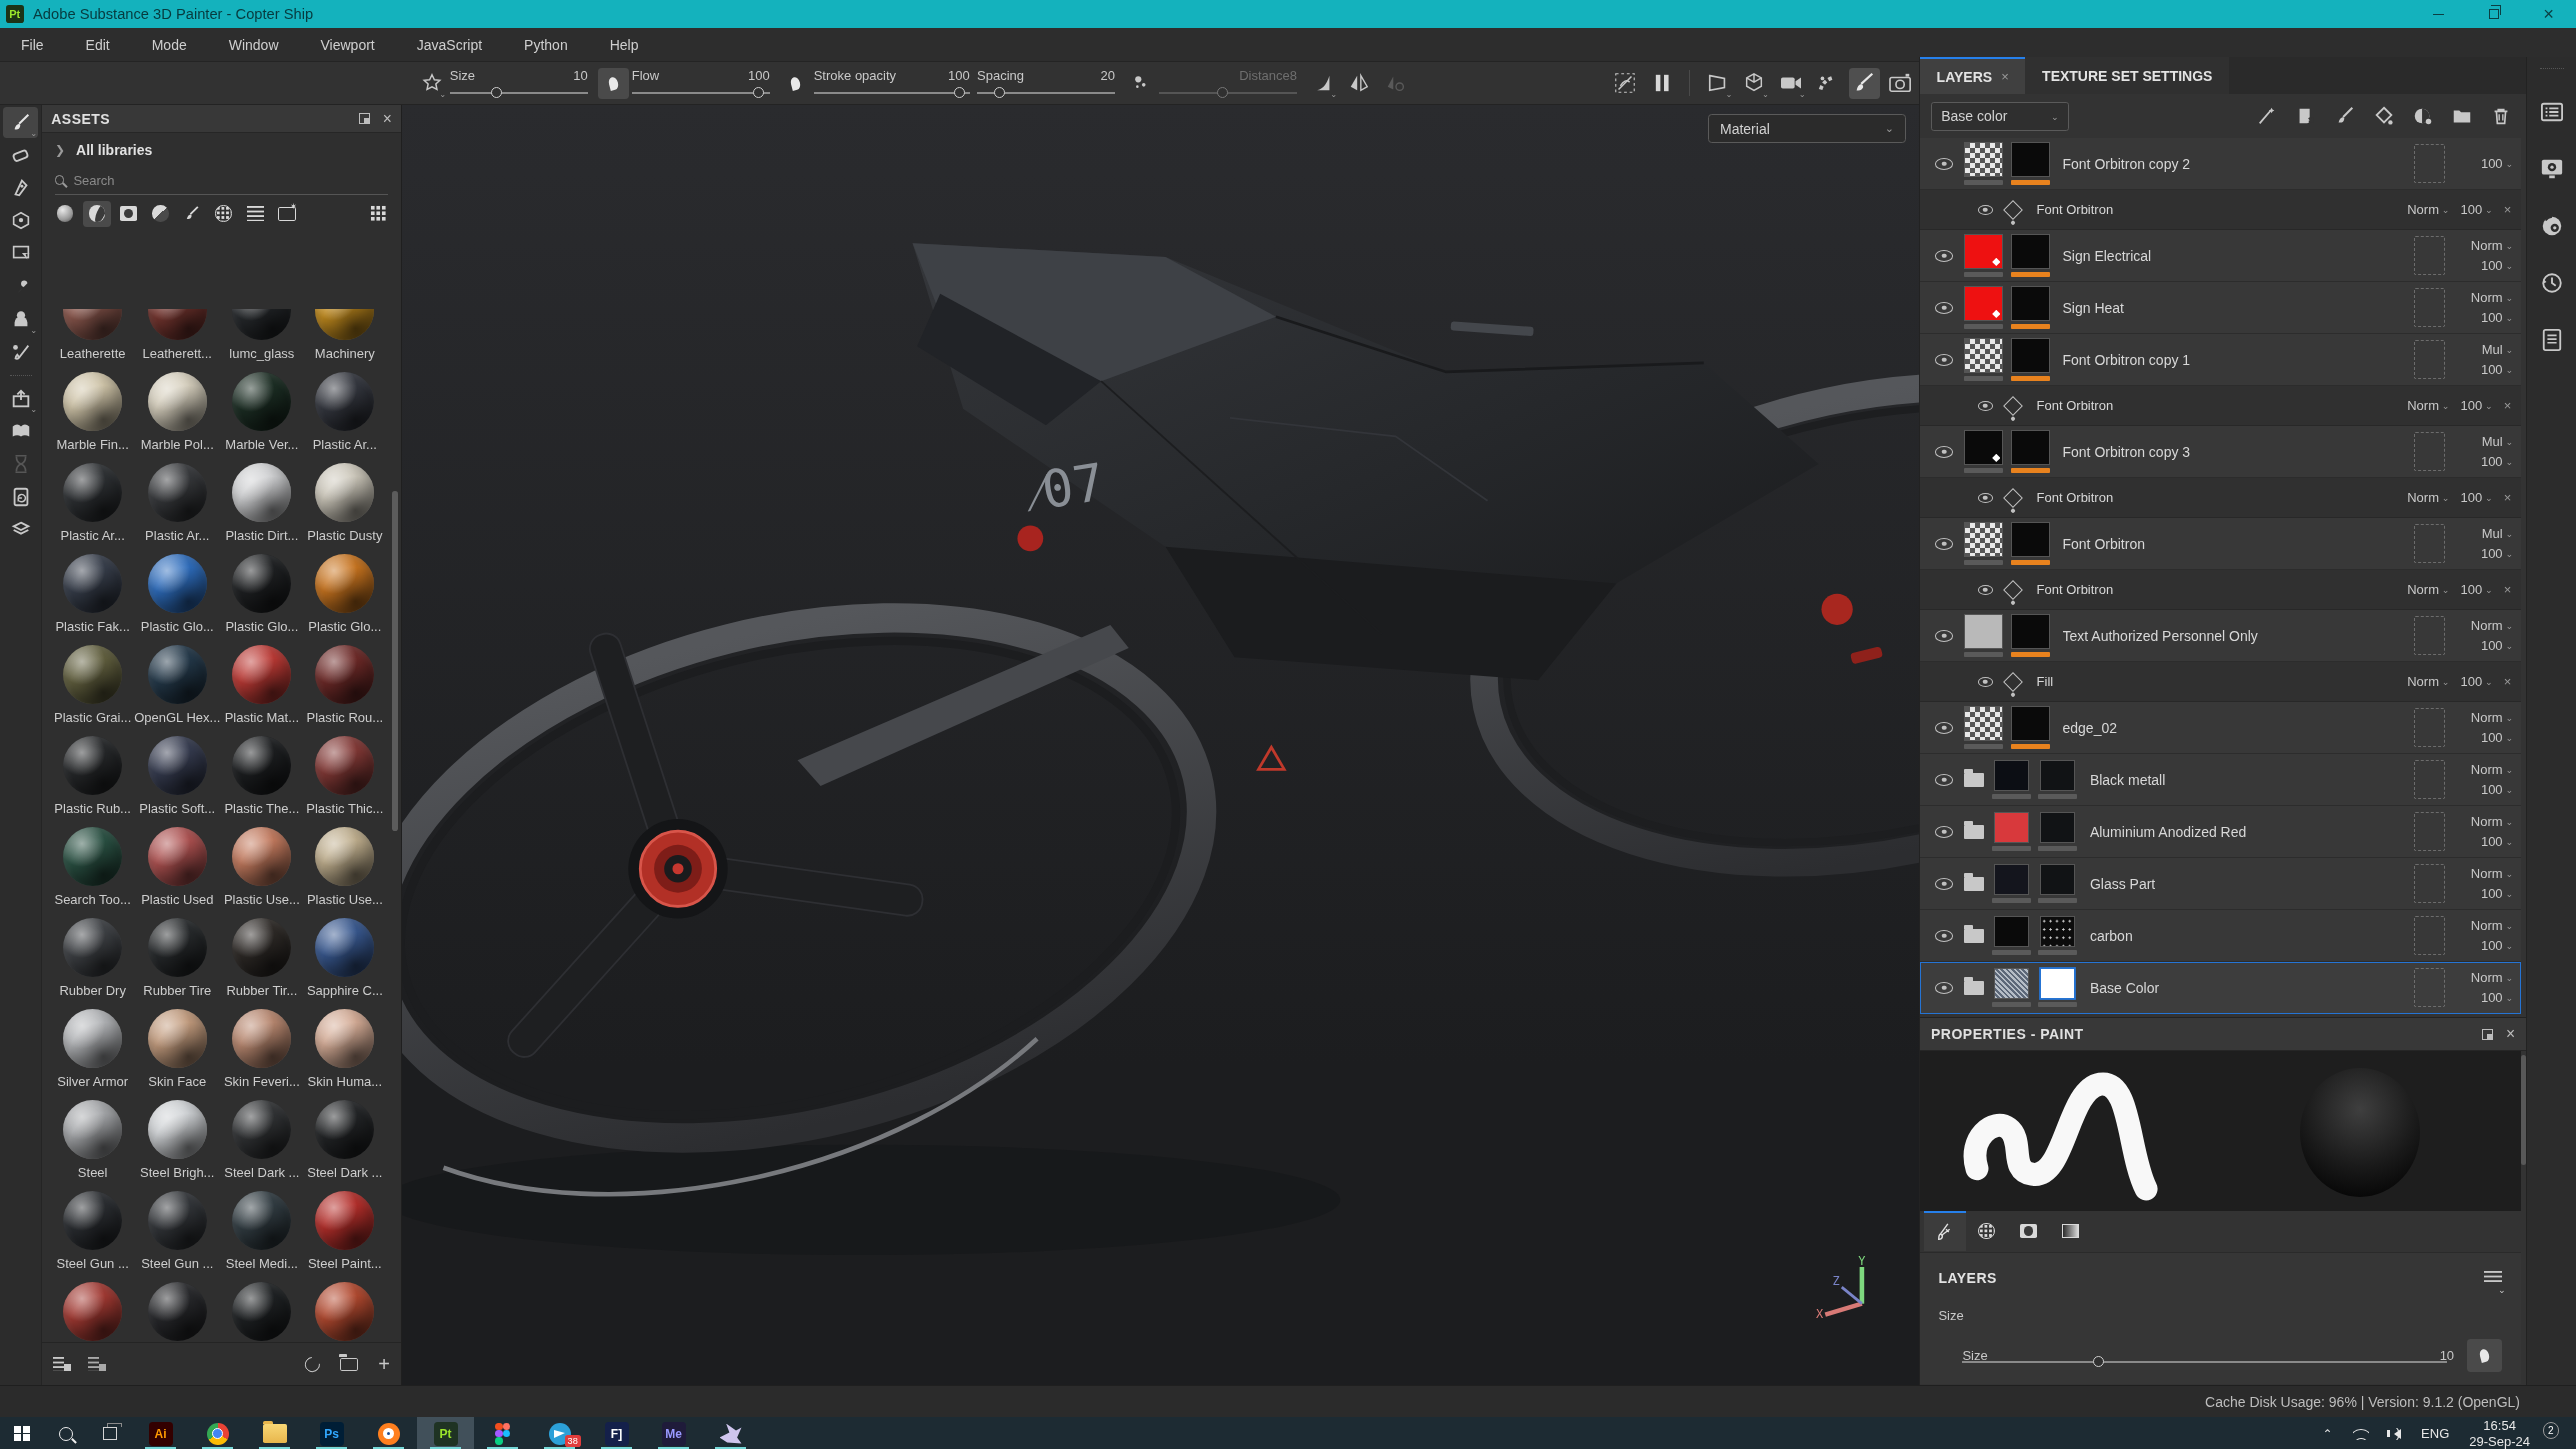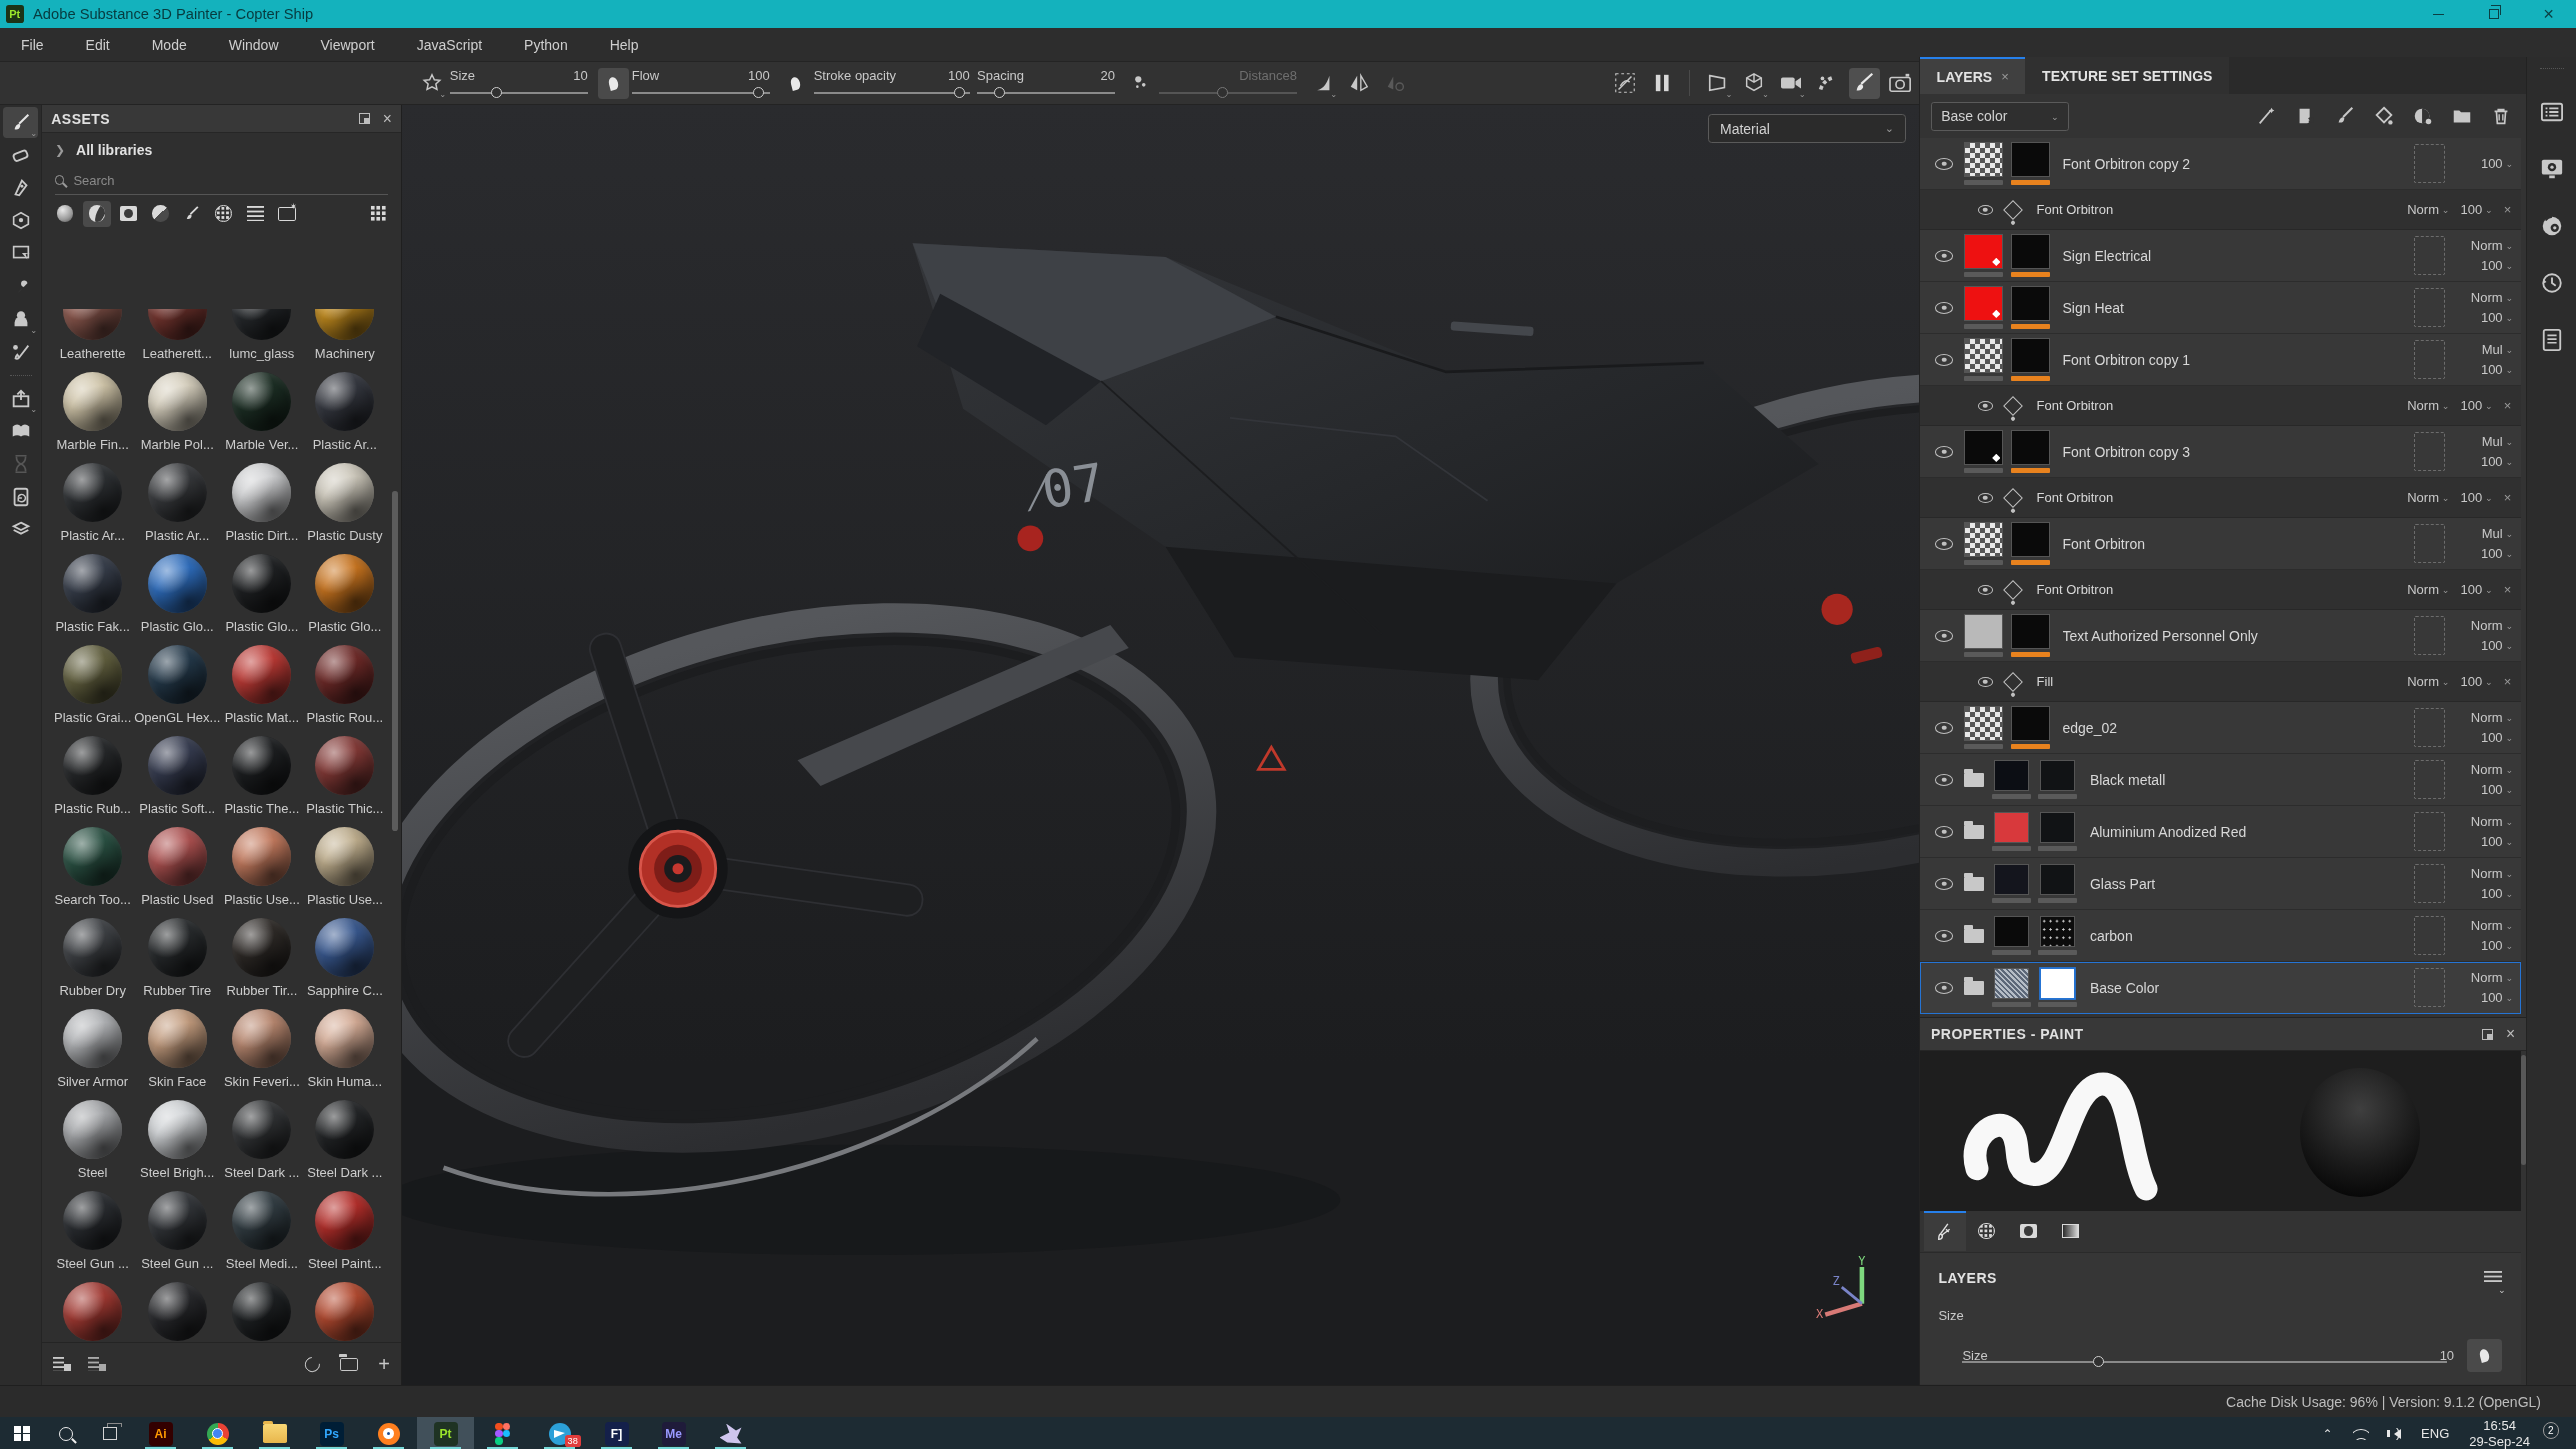--- a/index.html
+++ b/index.html
@@ -180,21 +180,21 @@
   #size-slider { position:absolute; left:42px; right:74px; bottom:16.6px; height:11px; }
   #prop-scroll { position:absolute; right:0px; top:37px; width:5.5px; height:110px; background:#585858; border-radius:2.8px; }
 
   
   #rightrail { left:2526px; top:57px; width:50px; height:1328px; background:#2c2c2c; border-left:0.9px solid #222; }
   .rr-handle { width:24px; margin:11px auto 24px; border-top:1.8px dotted #555; }
   .rr-btn { width:37px; height:37px; margin:20px auto; display:flex; align-items:center; justify-content:center; }
 
   
   #statusbar { left:0; top:1385px; width:2576px; height:32px; background:#2b2b2b; border-top:0.9px solid #1f1f1f;
-    display:flex; align-items:center; justify-content:flex-end; padding-right:35px; font-size:14px; color:#bdbdbd; }
+    display:flex; align-items:center; justify-content:flex-end; padding-right:56px; font-size:14px; color:#bdbdbd; }
 
   
   #taskbar { left:0; top:1417px; width:2576px; height:33px; background:#1d2b33; display:flex; align-items:center; }
   .tb-sys { width:44px; height:33px; display:flex; align-items:center; justify-content:center; }
   .win-logo { width:15.6px; height:15.6px; background:conic-gradient(#fff 0 0); -webkit-mask:conic-gradient(from 0deg,#000 0 0); display:grid; grid-template:repeat(2,1fr)/repeat(2,1fr); gap:1.8px; background:none; }
   .win-logo span { background:#fff; }
   .tb-search { width:14px; height:14px; border:1.8px solid #eee; border-radius:50%; position:relative; }
   .tb-search:after { content:""; position:absolute; width:6.4px; height:1.8px; background:#eee; transform:rotate(45deg); right:-5.5px; bottom:-1.8px; }
   .taskview-g { width:14.7px; height:13px; border:1.8px solid #d5d5d5; position:relative; background:#1d2b33; }
   .taskview-g:before { content:""; position:absolute; left:3.7px; top:-5.5px; right:-5.5px; height:3.7px; border:1.8px solid #8a8a8a; border-bottom:none; }

